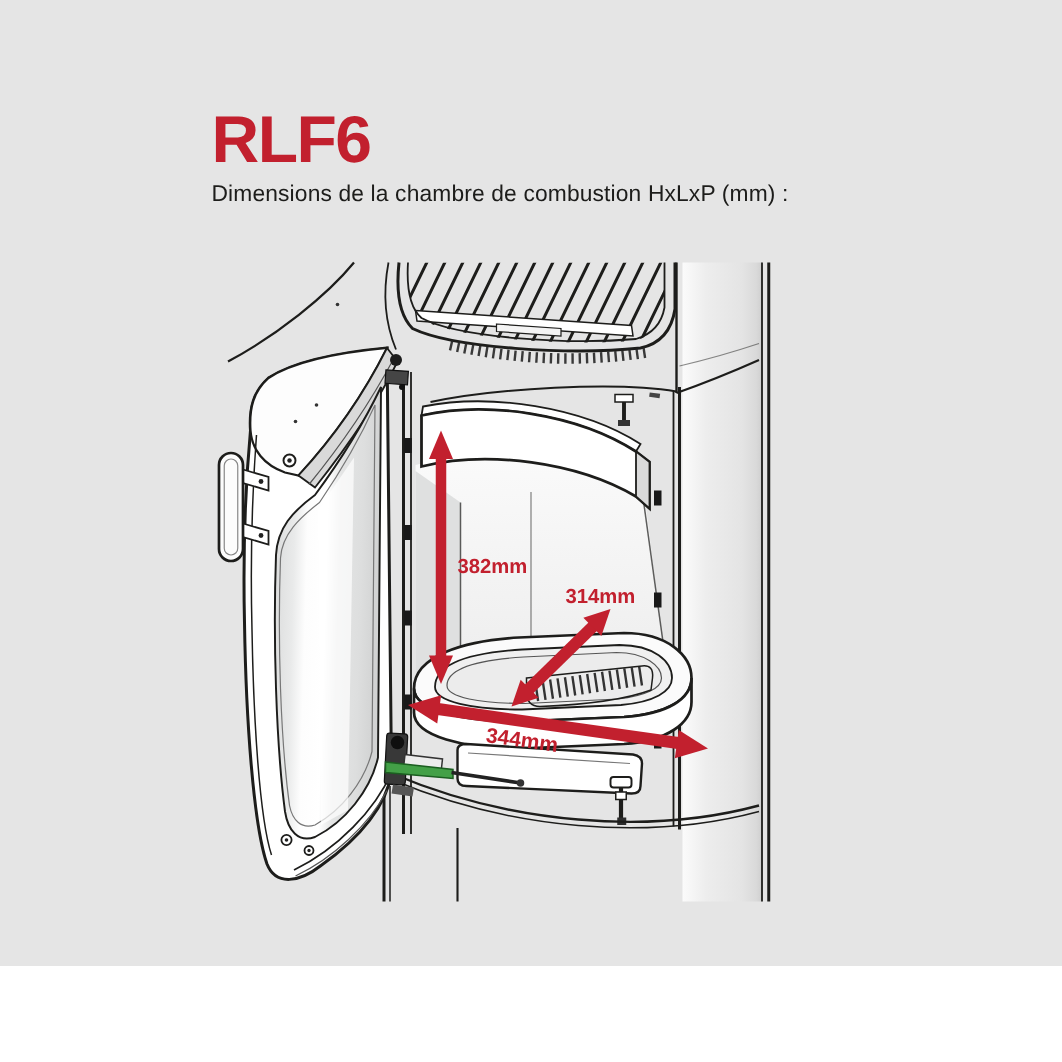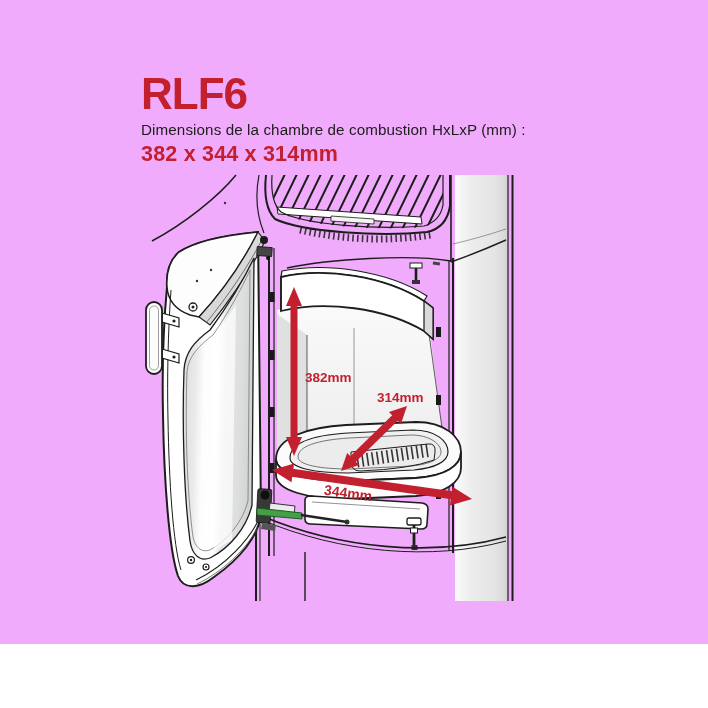--- a/index.html
+++ b/index.html
@@ -1,35 +1,34 @@
 <!DOCTYPE html>
 <html><head>
 <meta charset="utf-8">
 <style>
   html,body{margin:0;padding:0;background:#fff;}
-  #page{position:relative;width:708px;height:644px;background:#f0abfc;overflow:hidden;
+  #page{position:relative;width:708px;height:644px;background:#e5e5e5;overflow:hidden;
         font-family:"Liberation Sans", sans-serif;}
   #header{position:absolute;left:141px;top:74px;}
   #model-title{margin:0;font-size:44px;line-height:0.92;font-weight:800;letter-spacing:-1px;color:#c2202e;}
   #subtitle{margin:7px 0 0 0;font-size:15.2px;font-weight:400;color:#1d1d1b;letter-spacing:0.1px;}
   #dims-value{margin:4px 0 0 0;font-size:21.5px;font-weight:800;color:#c2202e;letter-spacing:0.2px;}
   svg{position:absolute;left:0;top:0;}
   .ln{fill:none;stroke:#1d1d1b;}
   .red{fill:#c2202e;}
   .dimtext{font-family:"Liberation Sans", sans-serif;font-weight:700;fill:#c2202e;}
 </style>
 </head>
 <body>
 
 <div id="page">
 
   <div id="header">
     <h1 id="model-title">RLF6</h1>
     <p id="subtitle">Dimensions de la chambre de combustion HxLxP (mm) :</p>
-    <p id="dims-value">382 x 344 x 314mm</p>
   </div>
 
   <svg width="708" height="708" viewBox="0 0 708 708">
     <defs>
       <linearGradient id="gBody" x1="0" y1="0" x2="1" y2="0">
         <stop offset="0" stop-color="#fbfbfb"></stop>
           <stop offset="0.3" stop-color="#ededed"></stop>
         <stop offset="0.75" stop-color="#e4e4e4"></stop>
           <stop offset="0.93" stop-color="#d9d9d9"></stop>
         <stop offset="1" stop-color="#cfcfcf"></stop>

